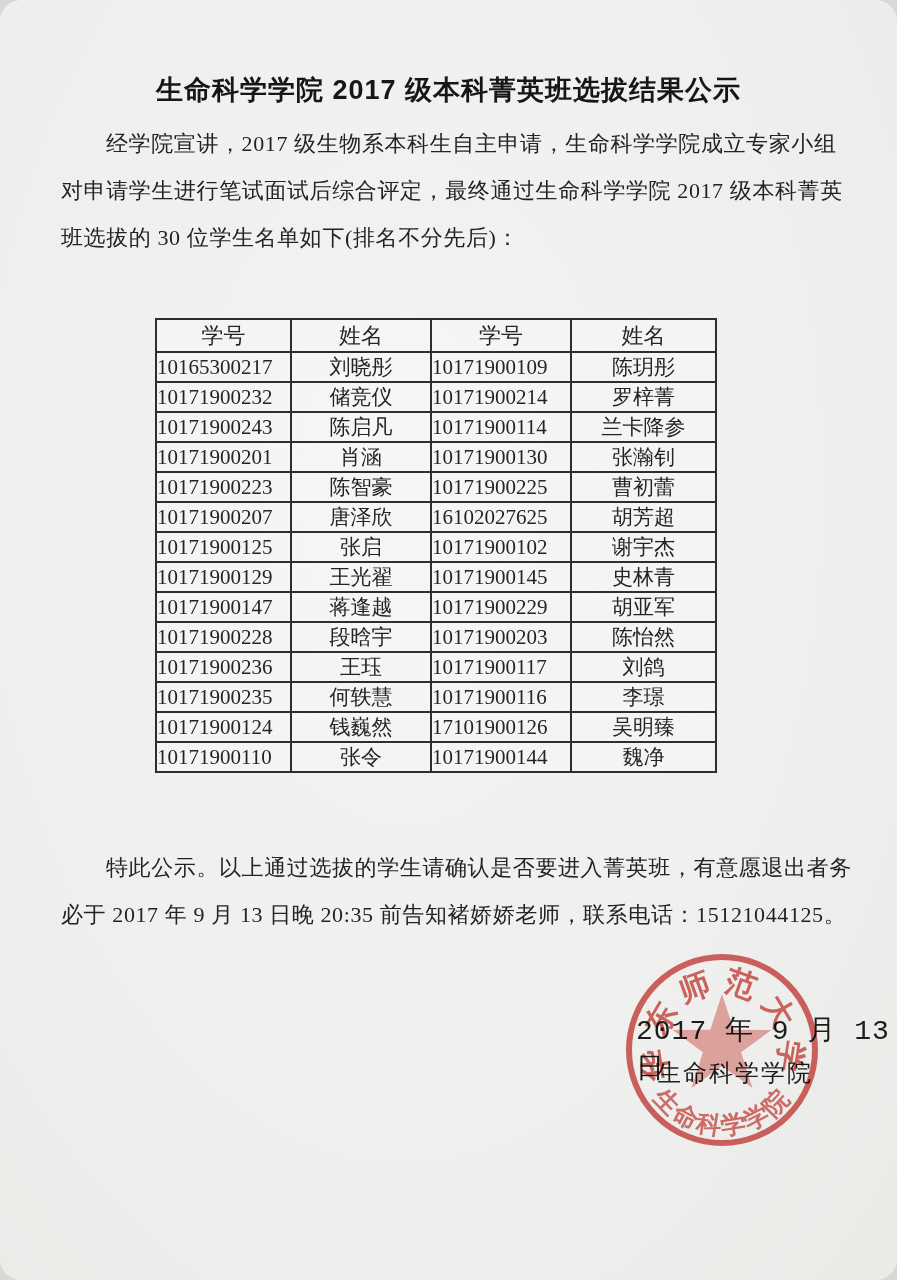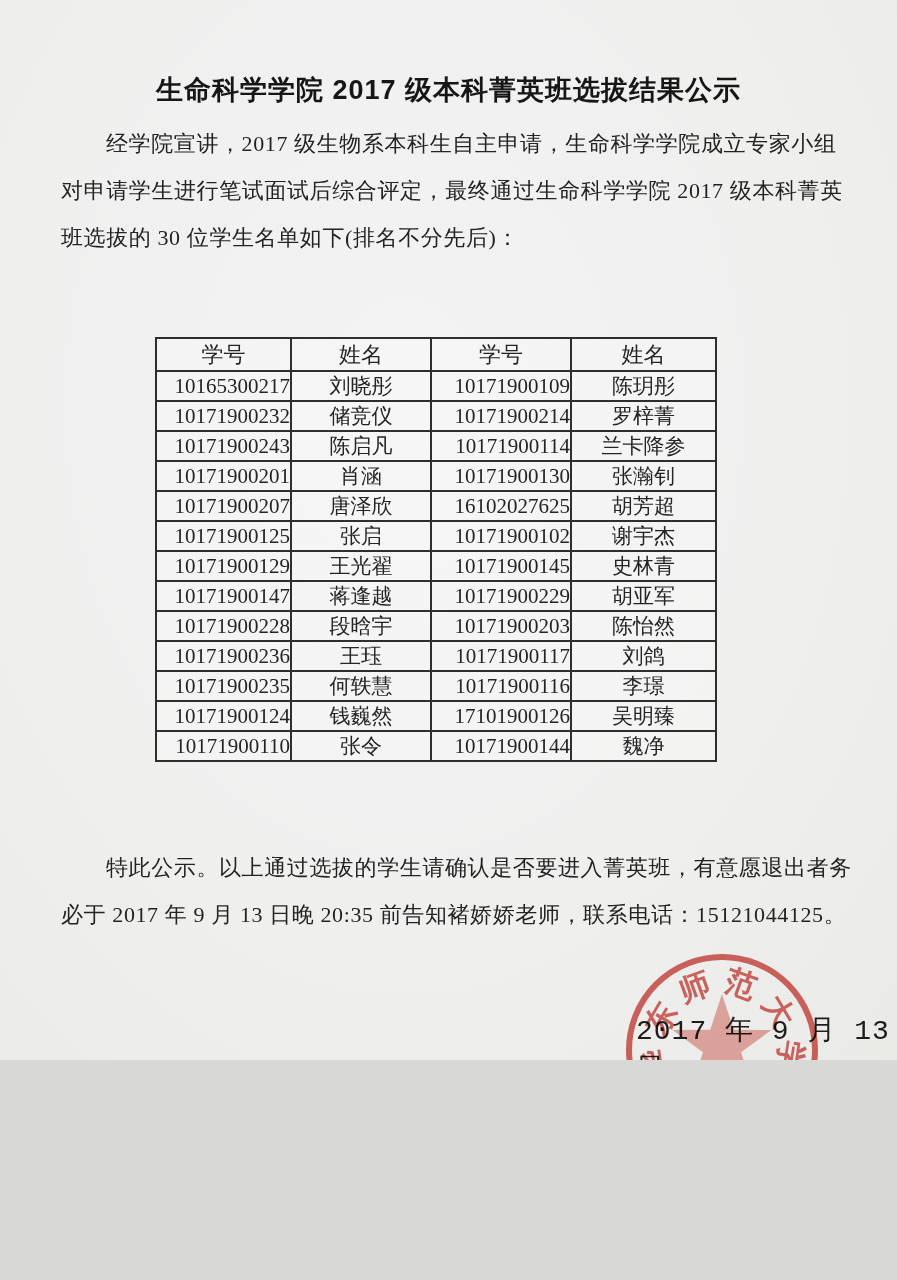--- a/index.html
+++ b/index.html
@@ -1,46 +1,45 @@
 <!DOCTYPE html>
 <html><head>
 <meta charset="utf-8">
 <style>
   html,body{margin:0;padding:0;background:#d8d8d6;}
   .page{
-    position:relative;width:897px;height:1060px;margin:0 auto;
+    position:relative;width:897px;height:1280px;margin:0 auto;
     background:radial-gradient(ellipse at 45% 38%, #f3f3f4 0%, #efefee 60%, #eaeae7 100%);
-    font-family:"Liberation Serif", serif;color:#222;overflow:hidden;
+    font-family:"Liberation Serif", serif;color:#222;overflow:hidden;border-radius:21px;
   }
   .title{
     position:absolute;top:72px;left:0;right:0;text-align:center;
     font-family:"Liberation Sans", sans-serif;font-weight:bold;
     font-size:27px;color:#161616;letter-spacing:1px;
   }
   .para{
     position:absolute;left:61px;width:782px;
     font-size:22px;line-height:47px;letter-spacing:0.6px;color:#232323;
     text-align:justify;
   }
   .intro{top:120px;}
   .closing{top:844px;font-family:Liberation Serif, serif;}
   .para .line{white-space:nowrap;}
   .para .line.indent{text-indent:45px;}
   table.results{
     position:absolute;top:318px;left:155px;border-collapse:collapse;
     background:rgba(255,255,255,0.25);
-    margin-top:19px;
   }
   table.results th, table.results td{
     border:2px solid #2e2e2e;font-weight:normal;
     font-size:21px;color:#242424;padding:0;
   }
   table.results th{height:31px;text-align:center;font-size:22px;}
   table.results td{height:27px;}
-  td.id-cell{width:133px;text-align:right;}
+  td.id-cell{width:133px;text-align:left;}
   td.name-cell{width:138px;text-align:center;padding-left:10px;}
   col.c-id1{width:135px;} col.c-name1{width:140px;}
   col.c-id2{width:140px;} col.c-name2{width:145px;}
   .sig-date{position:absolute;left:636px;top:1011px;font-size:28px;letter-spacing:1px;color:#1d1d1d;font-family:Liberation Mono, monospace;}
   .sig-org{position:absolute;left:657px;top:1057px;font-size:24px;letter-spacing:2px;color:#1d1d1d;}
   .stamp{
     position:absolute;left:622px;top:950px;width:200px;height:200px;
     mix-blend-mode:multiply;
   }
   .seal-ring{opacity:0.82;}
@@ -90,20 +89,26 @@
       <td class="id-cell">10171900243</td>
       <td class="name-cell">陈启凡</td>
       <td class="id-cell">10171900114</td>
       <td class="name-cell">兰卡降参</td>
     </tr>
     <tr>
       <td class="id-cell">10171900201</td>
       <td class="name-cell">肖涵</td>
       <td class="id-cell">10171900130</td>
       <td class="name-cell">张瀚钊</td>
+    </tr>
+    <tr>
+      <td class="id-cell">10171900223</td>
+      <td class="name-cell">陈智豪</td>
+      <td class="id-cell">10171900225</td>
+      <td class="name-cell">曹初蕾</td>
     </tr>
     <tr>
       <td class="id-cell">10171900207</td>
       <td class="name-cell">唐泽欣</td>
       <td class="id-cell">16102027625</td>
       <td class="name-cell">胡芳超</td>
     </tr>
     <tr>
       <td class="id-cell">10171900125</td>
       <td class="name-cell">张启</td>

